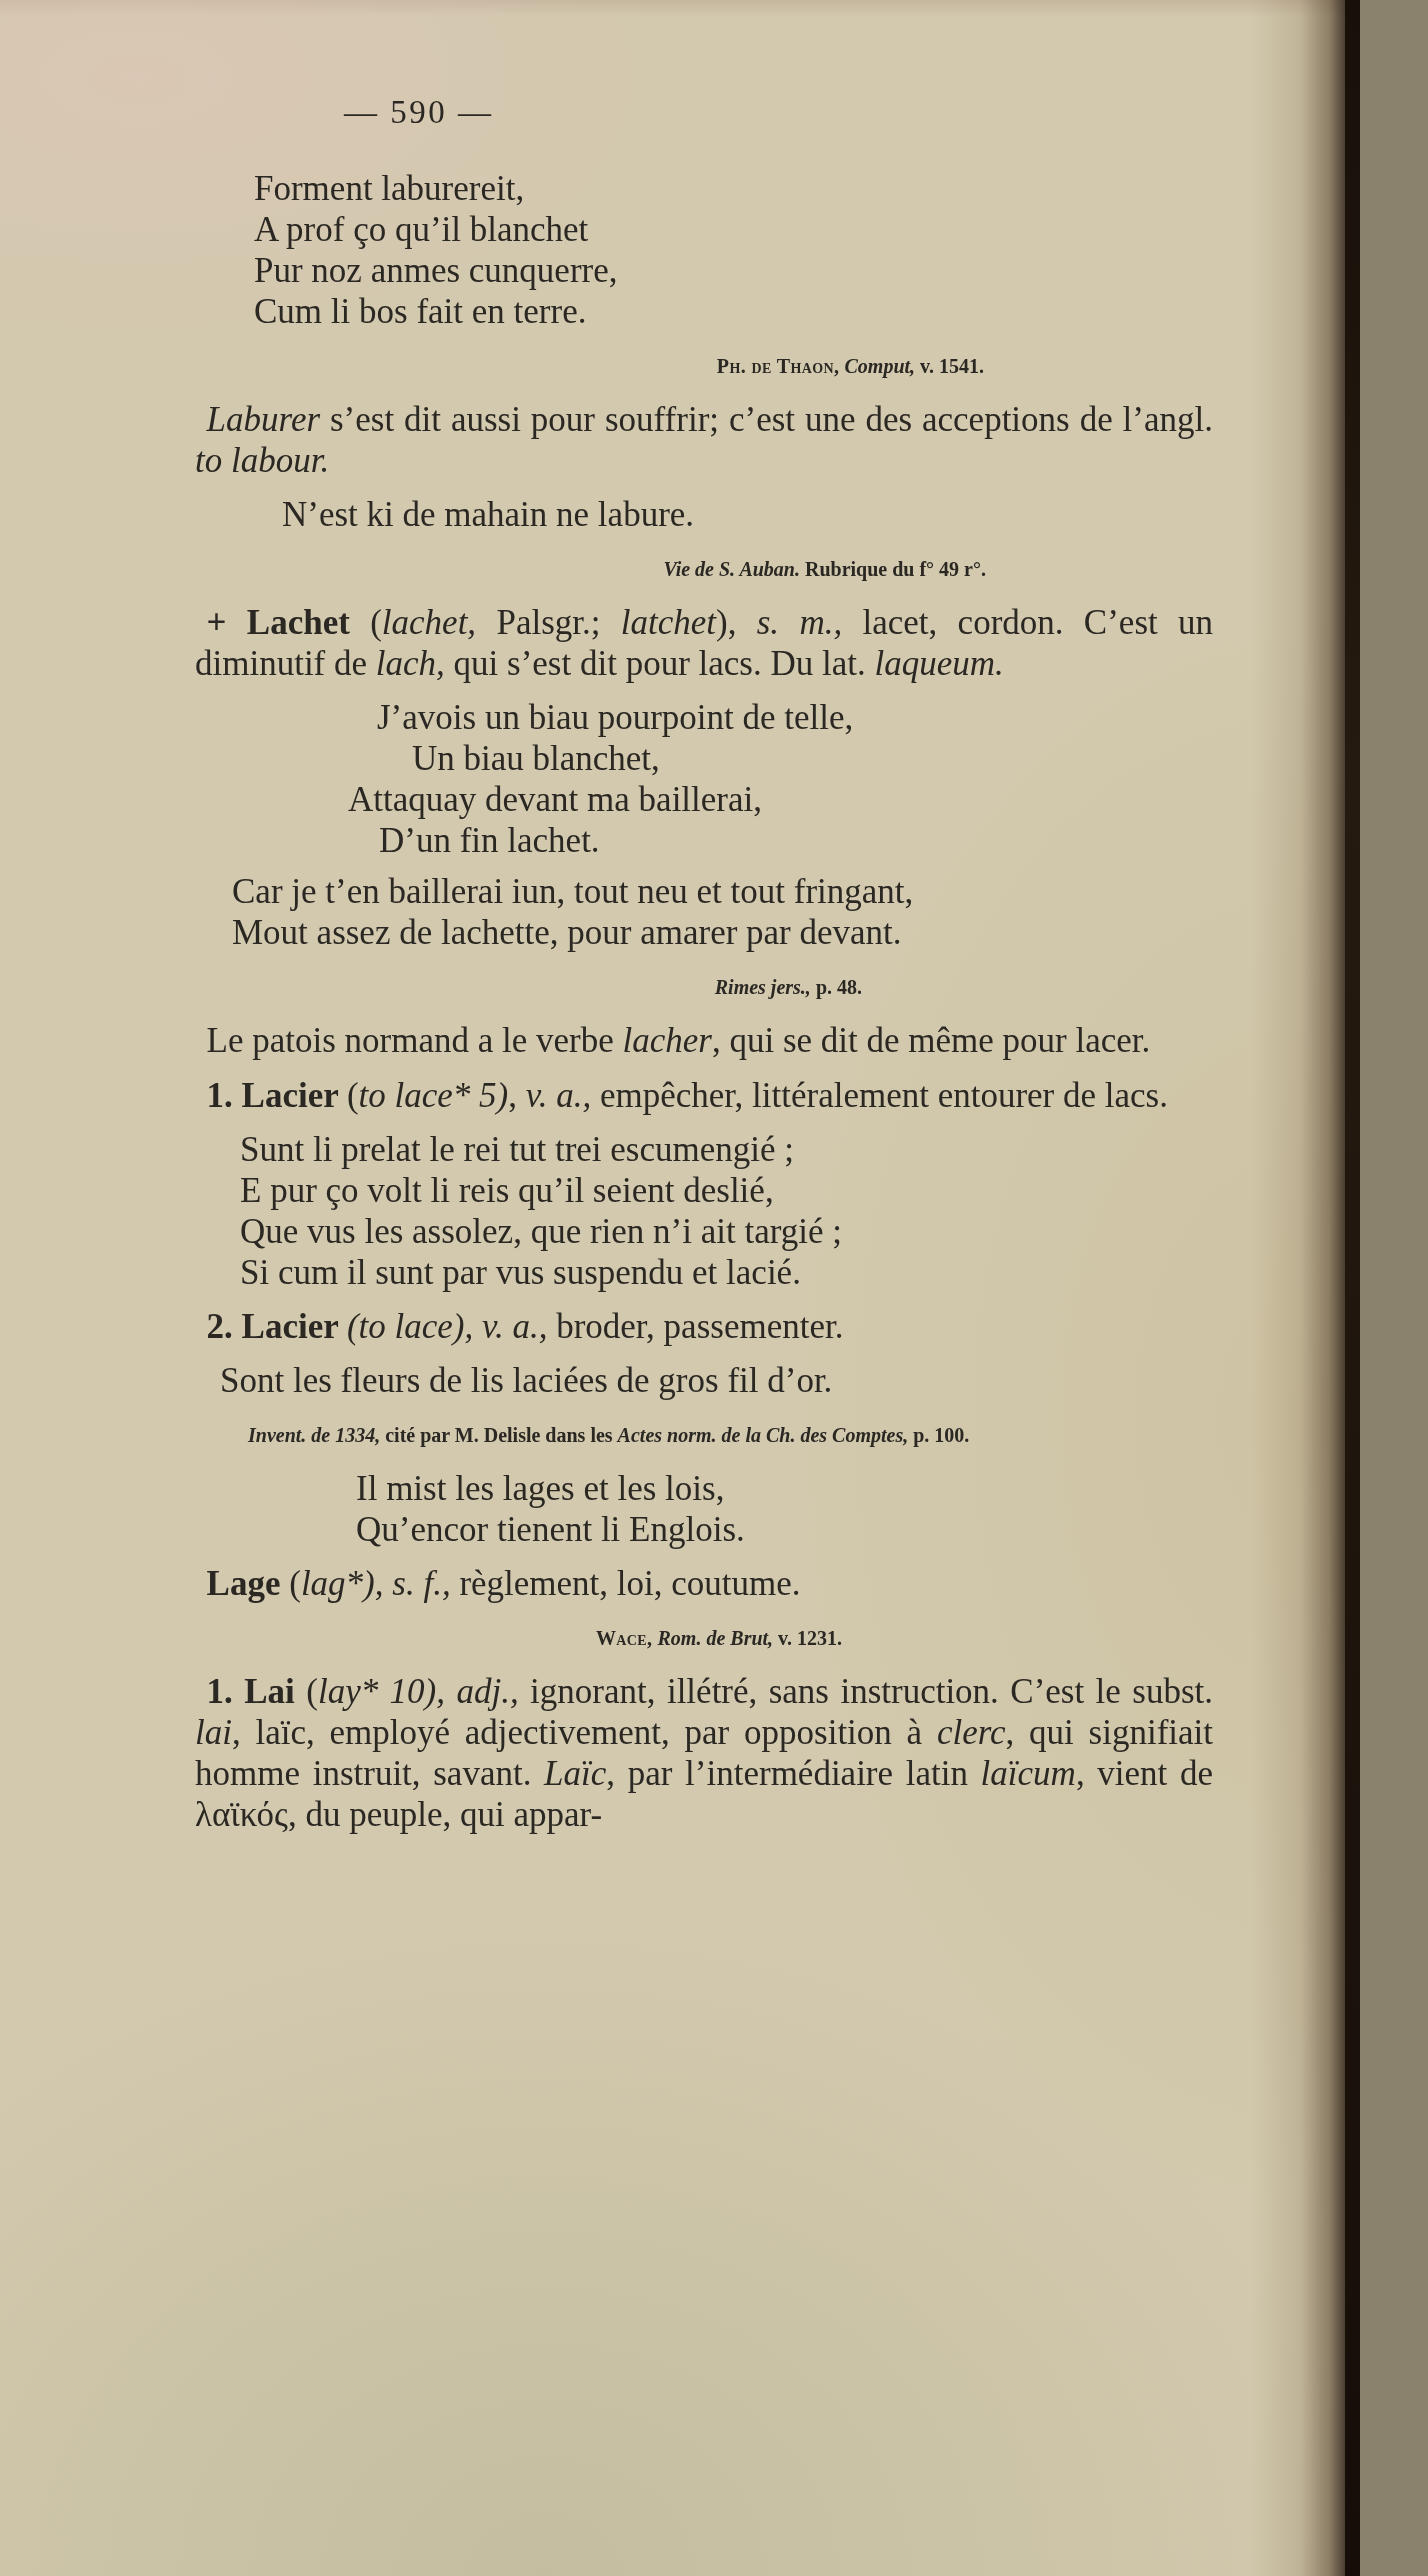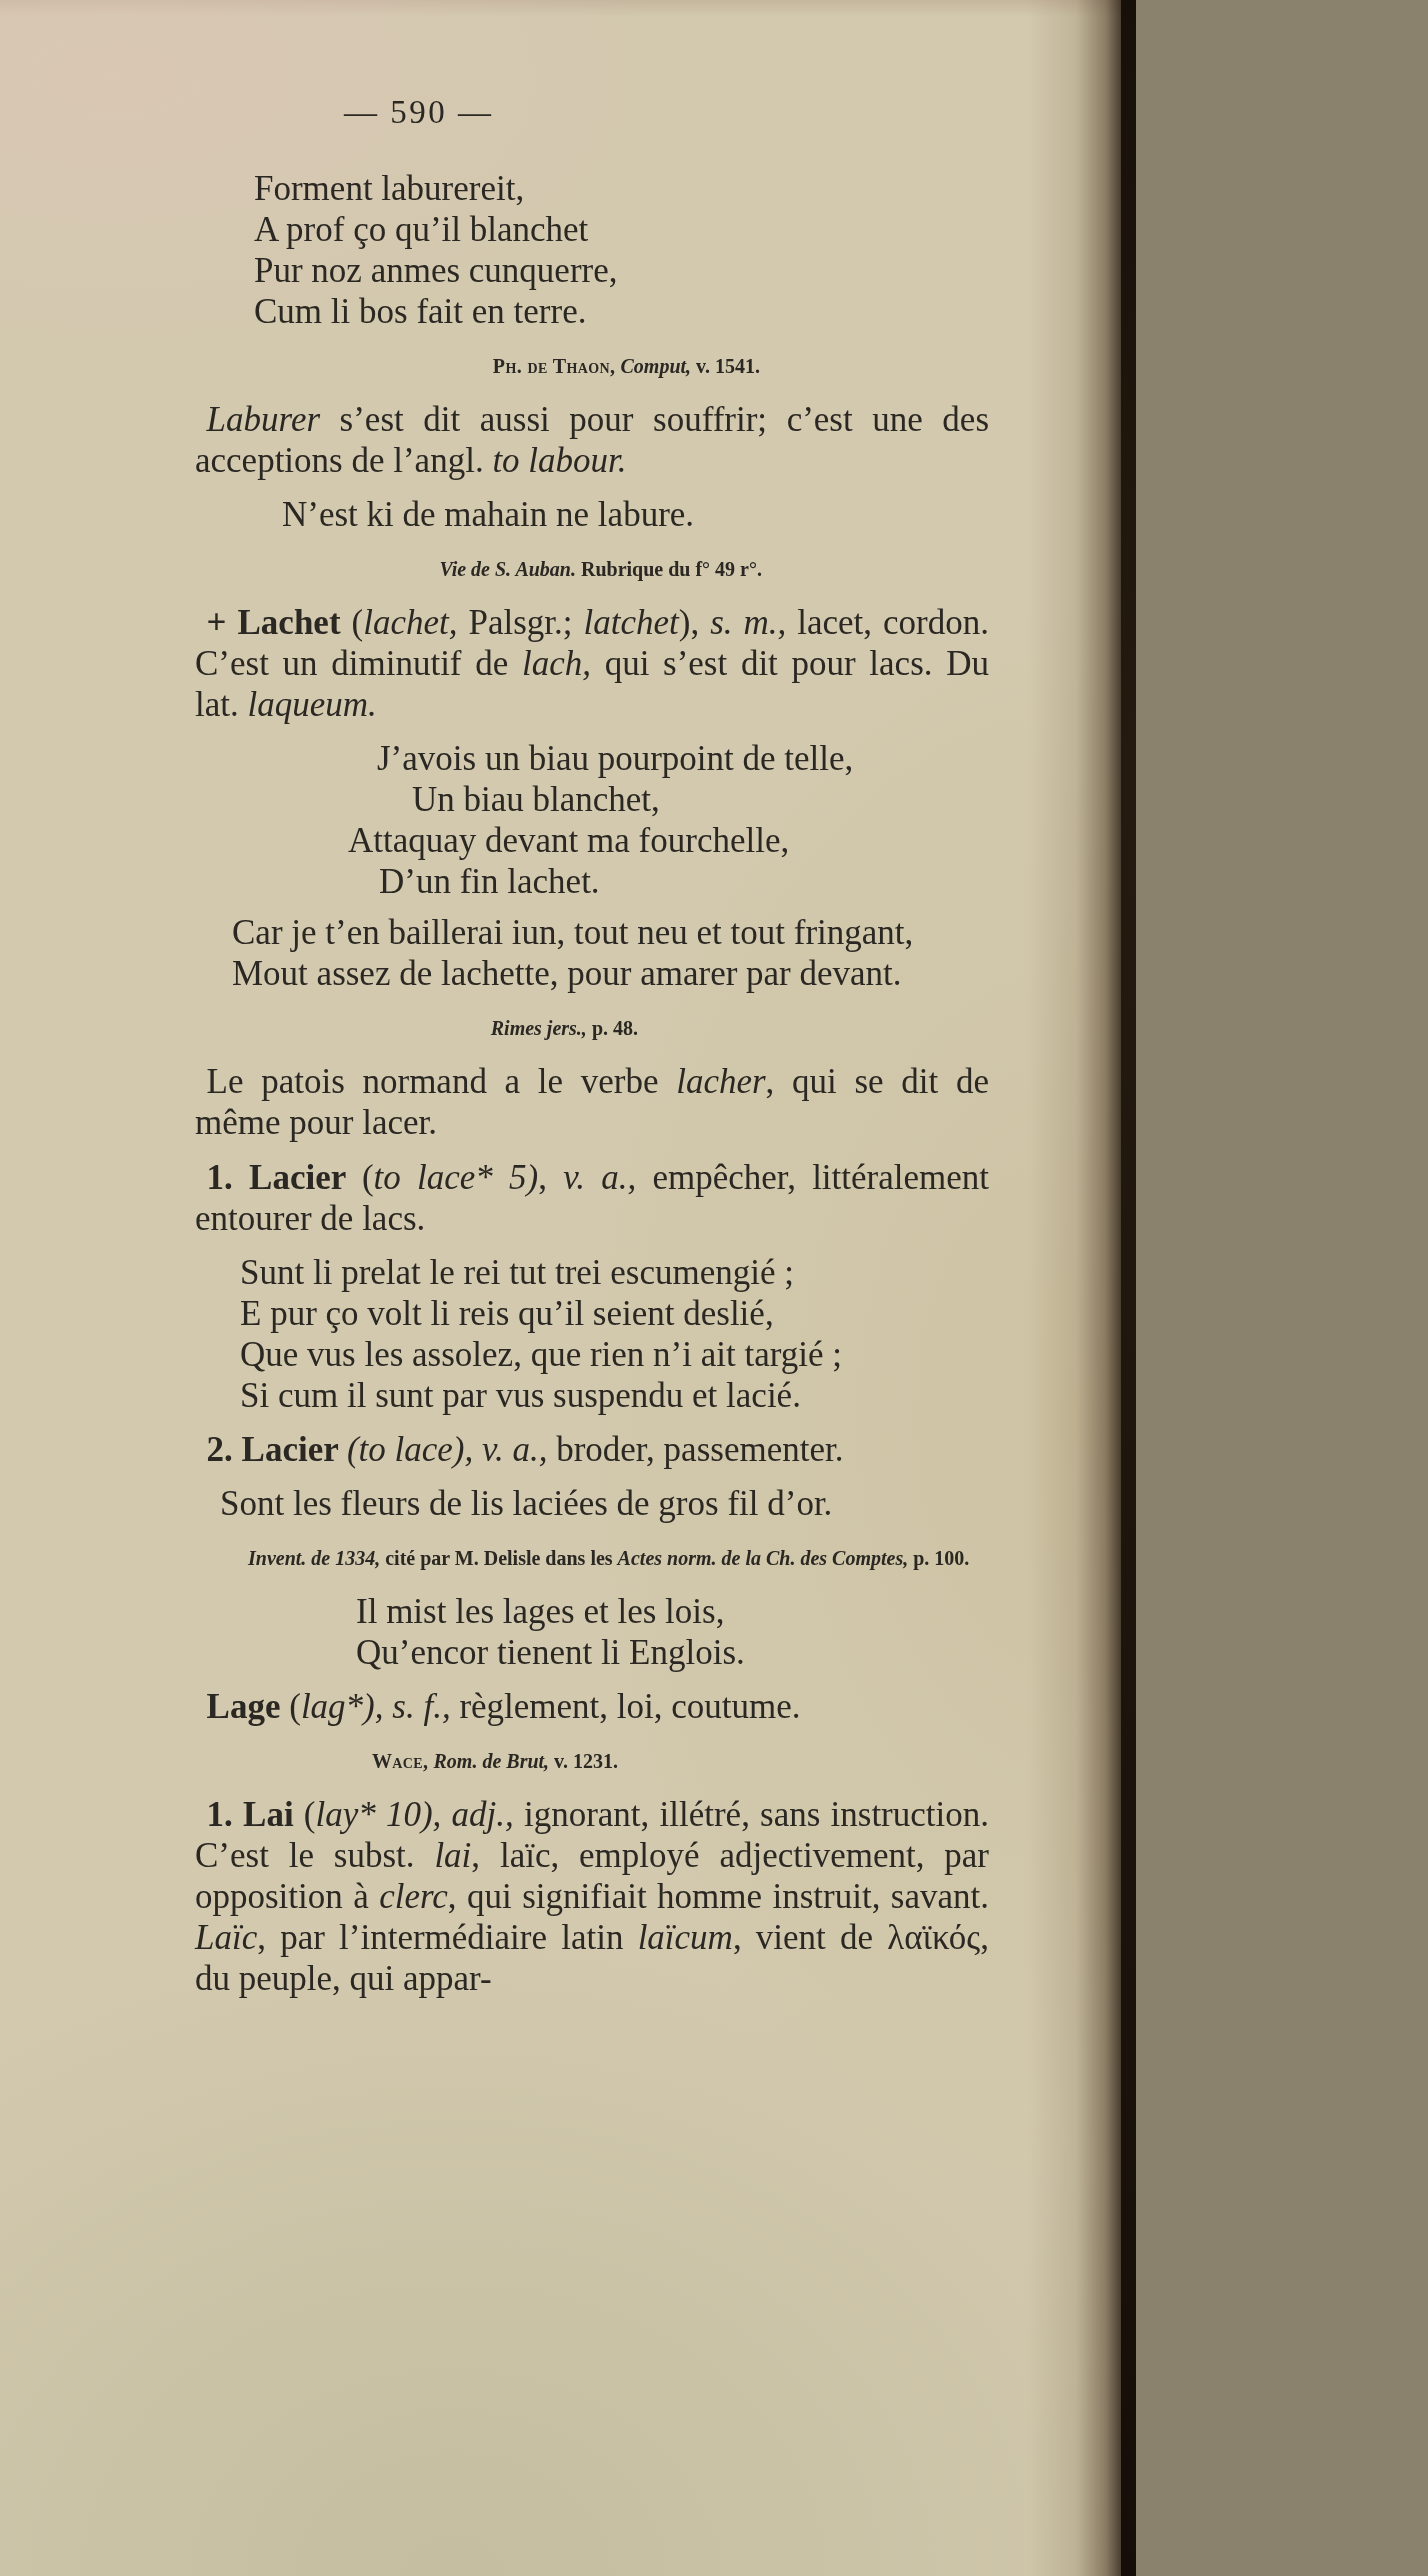--- a/index.html
+++ b/index.html
@@ -1,20 +1,20 @@
 <!DOCTYPE html>
 <html style="font-size:13.2px"><head>
 <meta charset="utf-8">
 <title>Page 590</title>
 <style>
   html,body{margin:0;padding:0;}
   body{background:#8a826c;font-family:"Liberation Serif","DejaVu Serif",serif;}
   .page{
     position:relative;
-    width:1136px;height:2576px;
+    width:1360px;height:2576px;
     overflow:hidden;
     background-color:#d2c9ae;
     background-image:
       radial-gradient(ellipse 825px 413px at 10% 3%, rgba(224,198,186,0.55), rgba(224,198,186,0) 70%),
       radial-gradient(ellipse 1156px 908px at 40% 100%, rgba(176,172,138,0.40), rgba(176,172,138,0) 72%),
       radial-gradient(ellipse 743px 1156px at 96% 55%, rgba(198,182,142,0.35), rgba(198,182,142,0) 70%),
       linear-gradient(180deg, rgba(167,138,120,0.30) 0px, rgba(167,138,120,0) 16.5px);
     color:#2b2823;
   }
   .edge-right{
@@ -65,21 +65,21 @@
         <div class="block citation align-right" style="padding-right: 229px;"><span class="seg-smallcaps">Ph. de Thaon,</span><span class="seg-italic"> Comput,</span><span class="seg-plain"> v. 1541.</span></div>
         <div class="block paragraph"><span class="seg-italic">Laburer</span><span class="seg-plain"> s’est dit aussi pour souffrir; c’est une des acceptions de l’angl. </span><span class="seg-italic">to labour.</span></div>
         <div class="block quote" style="margin-left: 87px;">
           <div class="vline">N’est ki de mahain ne labure.</div>
         </div>
         <div class="block citation align-right" style="padding-right: 227px;"><span class="seg-italic">Vie de S. Auban.</span><span class="seg-plain"> Rubrique du f° 49 r°.</span></div>
         <div class="block entry"><span class="seg-bold">+ Lachet </span><span class="seg-plain">(</span><span class="seg-italic">lachet,</span><span class="seg-plain"> Palsgr.; </span><span class="seg-italic">latchet</span><span class="seg-plain">), </span><span class="seg-italic">s. m.,</span><span class="seg-plain"> lacet, cordon. C’est un diminutif de </span><span class="seg-italic">lach,</span><span class="seg-plain"> qui s’est dit pour lacs. Du lat. </span><span class="seg-italic">laqueum.</span></div>
         <div class="block verse" style="margin-left: 153px;">
           <div class="vline" style="padding-left: 29px;">J’avois un biau pourpoint de telle,</div>
           <div class="vline" style="padding-left: 64px;">Un biau blanchet,</div>
-          <div class="vline">Attaquay devant ma fourchelle,</div>
+          <div class="vline">Attaquay devant ma baillerai,</div>
           <div class="vline" style="padding-left: 31px;">D’un fin lachet.</div>
         </div>
         <div class="block verse" style="margin-left: 37px;">
           <div class="vline">Car je t’en baillerai iun, tout neu et tout fringant,</div>
           <div class="vline">Mout assez de lachette, pour amarer par devant.</div>
         </div>
         <div class="block citation align-right" style="padding-right: 351px;"><span class="seg-italic">Rimes jers.,</span><span class="seg-plain"> p. 48.</span></div>
         <div class="block paragraph"><span class="seg-plain">Le patois normand a le verbe </span><span class="seg-italic">lacher</span><span class="seg-plain">, qui se dit de même pour lacer.</span></div>
         <div class="block entry"><span class="seg-bold">1. Lacier </span><span class="seg-plain">(</span><span class="seg-italic">to lace* 5)</span><span class="seg-plain">, </span><span class="seg-italic">v. a.,</span><span class="seg-plain"> empêcher, littéralement entourer de lacs.</span></div>
         <div class="block verse" style="margin-left: 45px;">

